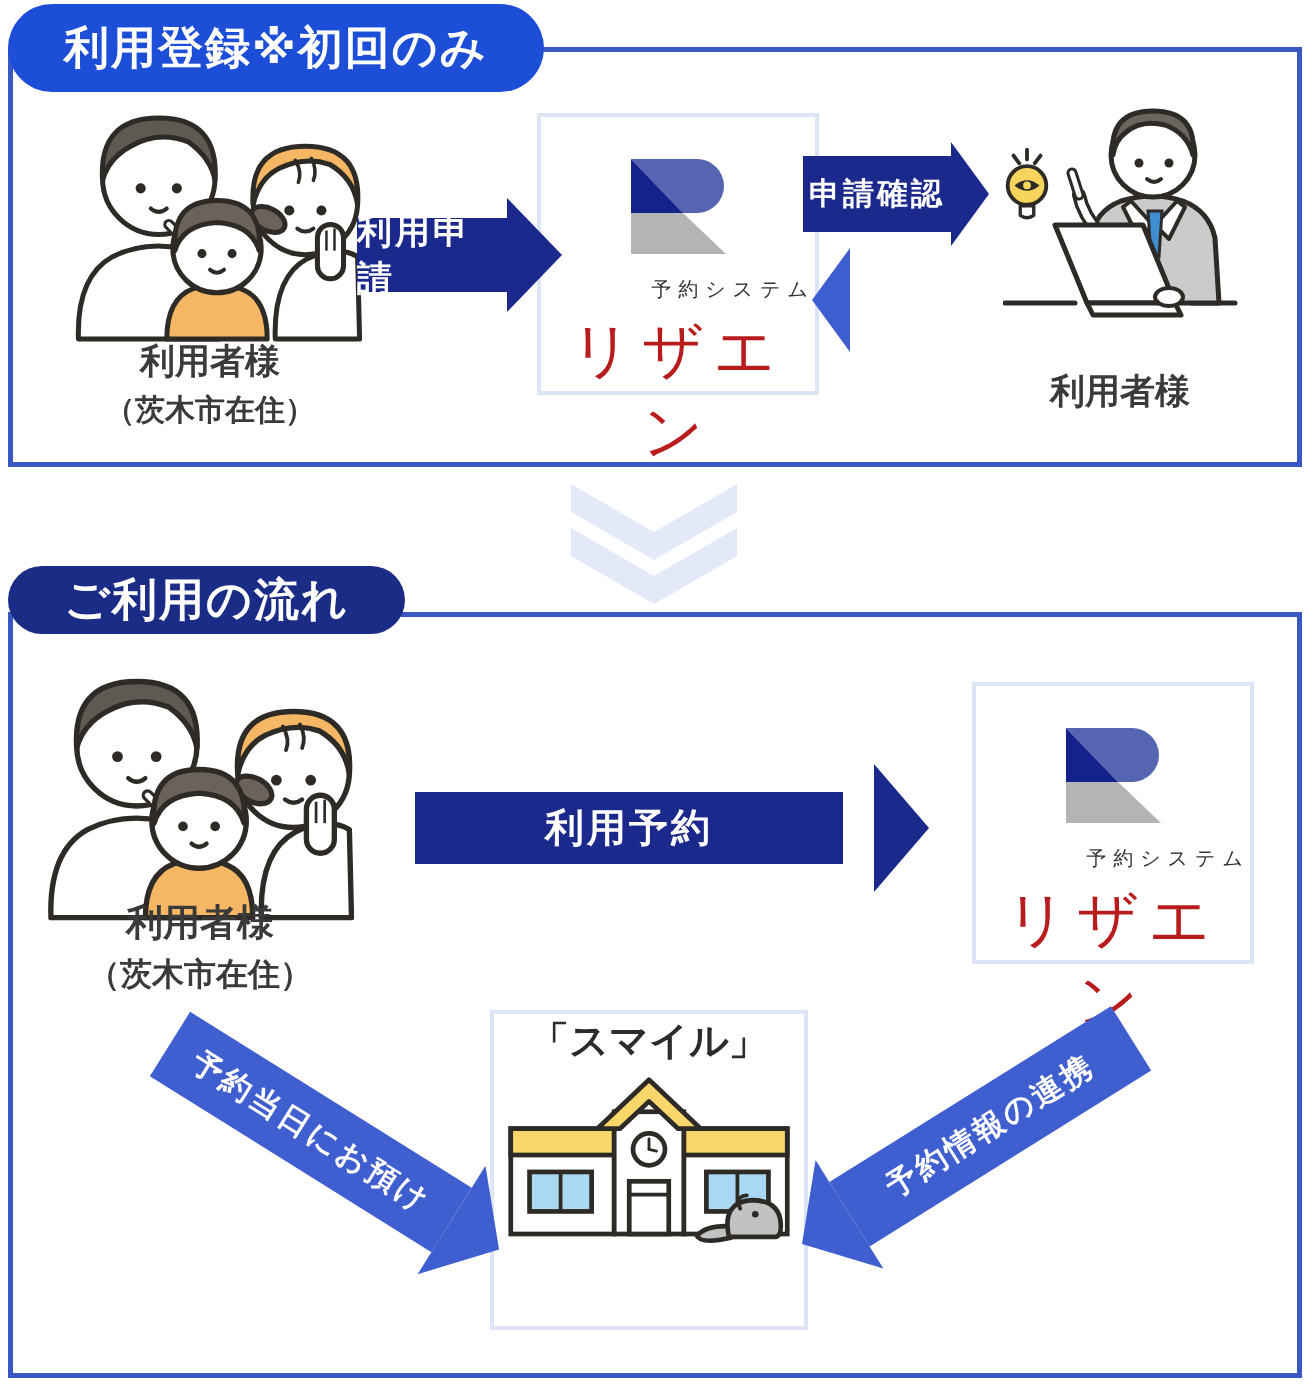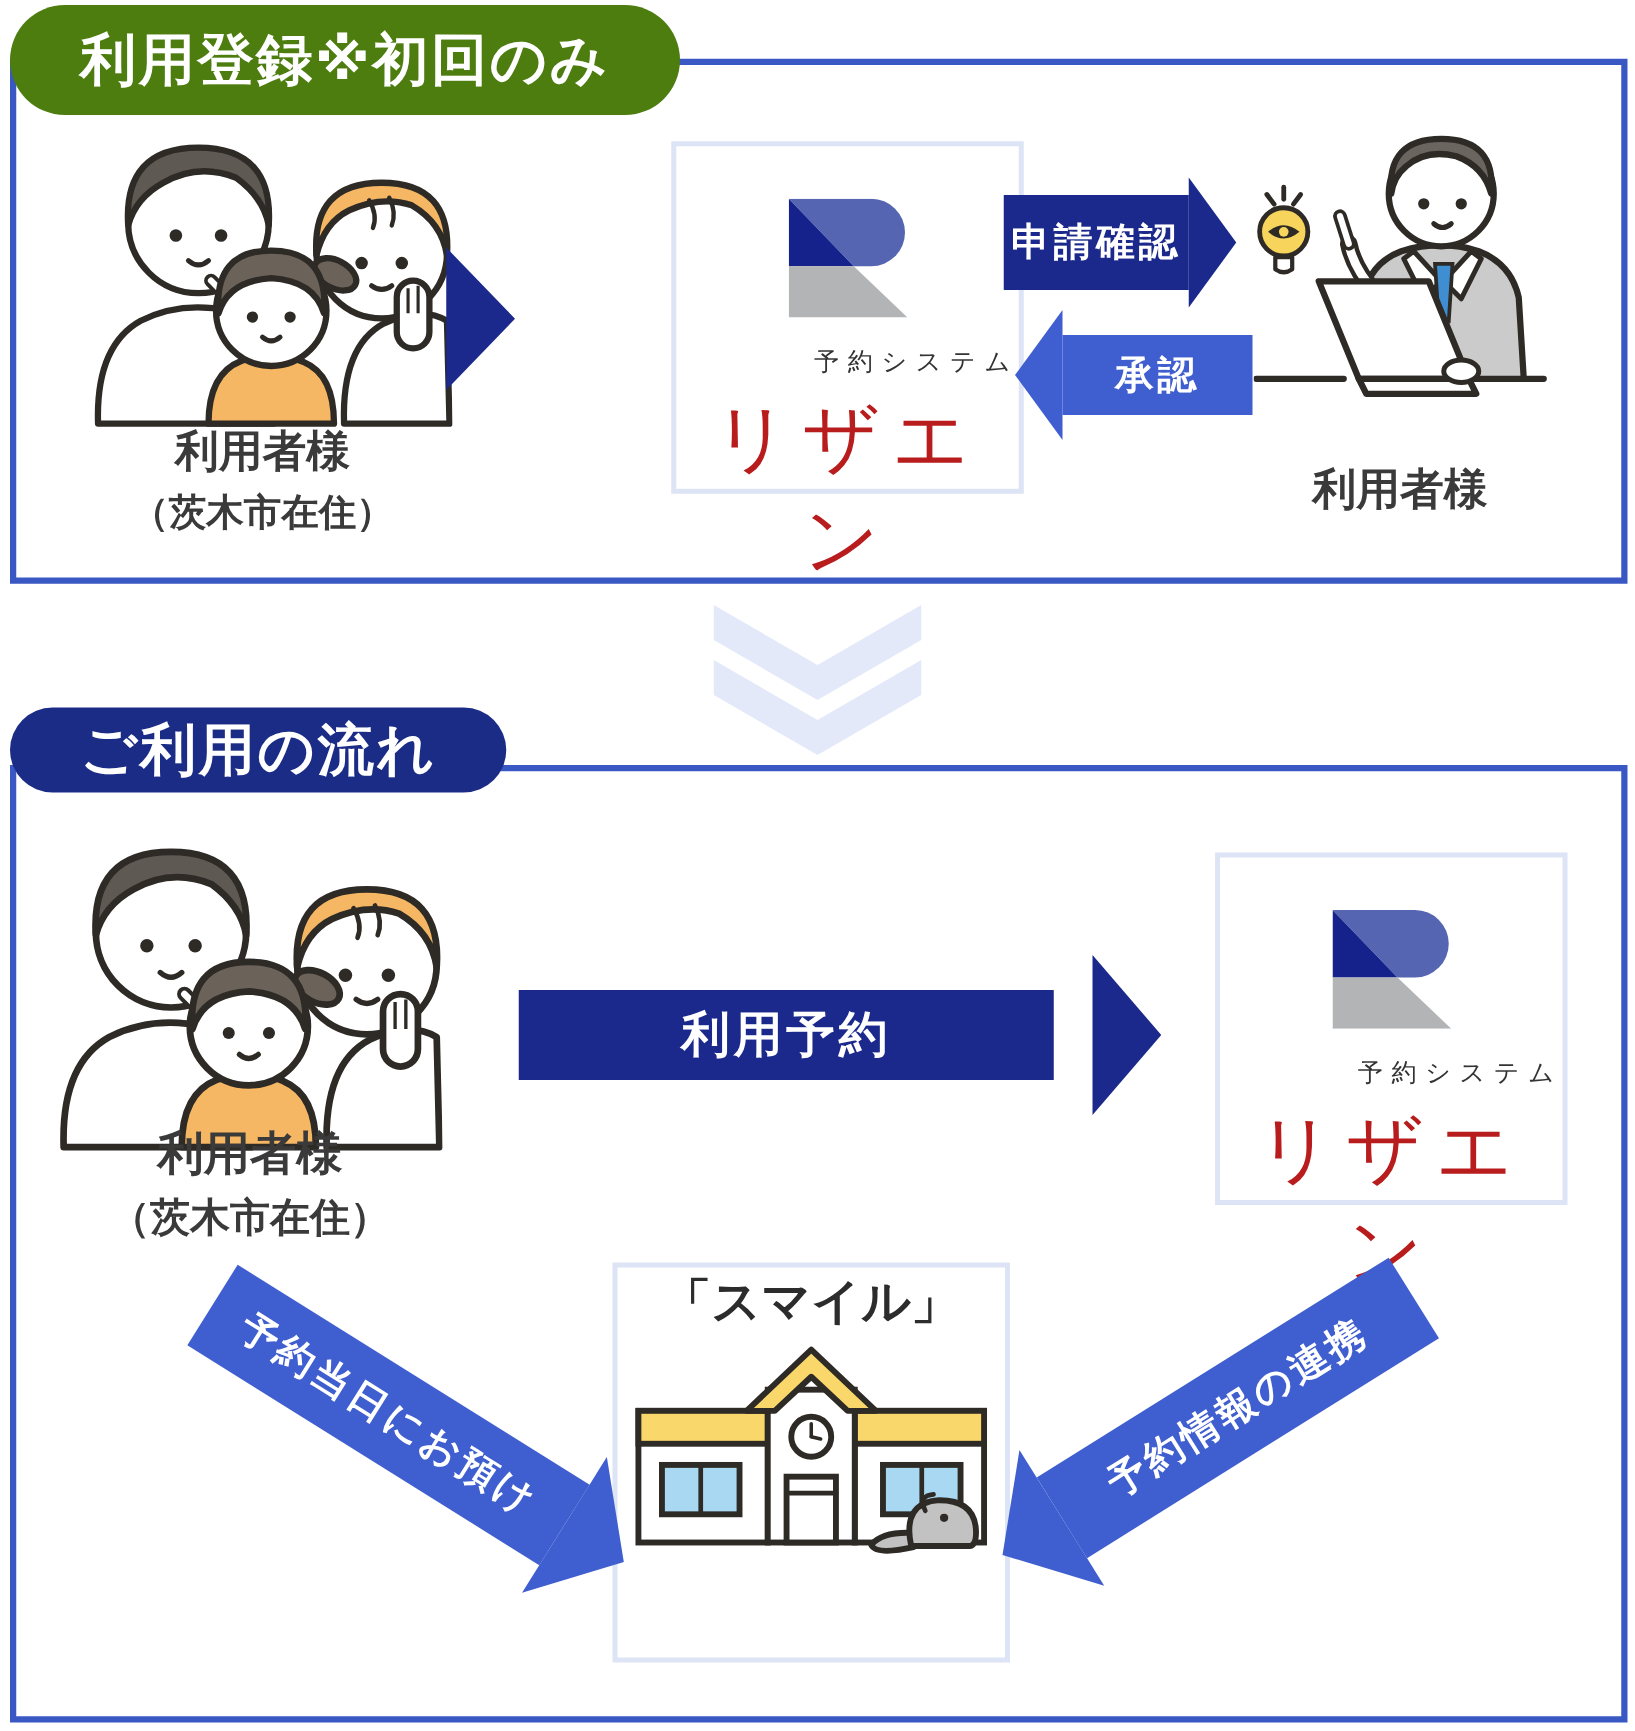--- a/index.html
+++ b/index.html
@@ -5,21 +5,21 @@
   html,body { margin:0; padding:0; background:#fff; }
   .canvas { position:relative; width:1308px; height:1385px; background:#ffffff;
             font-family:"Liberation Sans","DejaVu Sans",sans-serif; overflow:hidden; }
 
   .panel { position:absolute; border:5px solid #3a58c3; box-sizing:border-box; background:transparent; }
   #panel-registration { left:8px; top:47px; width:1294px; height:420px; }
   #panel-flow { left:8px; top:612px; width:1294px; height:766px; }
 
   .badge { position:absolute; color:#fff; font-weight:700; border-radius:46px;
            display:flex; align-items:center; padding:0 56px; letter-spacing:2px; z-index:5; }
-  #badge-registration { left:8px; top:4px; height:88px; font-size:45px; background:#4d7c0f; }
+  #badge-registration { left:8px; top:4px; height:88px; font-size:45px; background:#1d4ed8; }
   #badge-flow { left:8px; top:566px; height:68px; font-size:45px; background:#1b2c87; }
 
   .caption { position:absolute; text-align:center; color:#3a3a3a; z-index:4; }
   .caption .l1 { font-size:35px; font-weight:700; }
   .caption .l2 { font-size:30px; font-weight:600; margin-top:5px; }
   #cap-user1 { left:55px; top:338px; width:310px; }
   #cap-approver { left:985px; top:368px; width:270px; }
   #cap-user2 { left:30px; top:898px; width:340px; }
   #cap-user2 .l1 { font-size:37px; }
   #cap-user2 .l2 { font-size:32px; }
@@ -118,40 +118,40 @@
         <circle cx="161" cy="155" r="4.5" fill="#2e2a26"></circle>
       <path d="M139 171 Q146 177 153 171" fill="none" stroke="#2e2a26" stroke-width="4" stroke-linecap="round"></path>
     </g>
   </svg>
   <div class="caption" id="cap-user1">
     <div class="l1">利用者様</div>
     <div class="l2">（茨木市在住）</div>
   </div>
 
   <div class="arrow" id="arrow-apply">
+    <div class="abody">利用申請</div>
     <div class="head"></div>
   </div>
 
   <div class="logo-box" id="logo-box-1">
     <svg class="logo-mark" width="95" height="95" viewBox="0 0 95 95">
       <path d="M0 0 H66 A27 27 0 0 1 66 54 H52 Z" fill="#5565b2"></path>
       <path d="M0 0 L52 54 H0 Z" fill="#15228c"></path>
       <path d="M0 54 H52 L95 95 H0 Z" fill="#b3b4b6"></path>
     </svg>
     <div class="logo-sys">予約システム</div>
     <div class="logo-name">リザエン</div>
   </div>
 
   <div class="arrow" id="arrow-confirm">
     <div class="abody">申請確認</div>
     <div class="head"></div>
   </div>
   <div class="arrow" id="arrow-approve">
     <div class="head"></div>
-    <div class="abody">承認</div>
   </div>
 
   <svg class="illus" id="bulb" width="58" height="82" viewBox="0 0 60 85">
     <line x1="16" y1="12" x2="22" y2="20" stroke="#2e2a26" stroke-width="4" stroke-linecap="round"></line>
     <line x1="30" y1="6" x2="30" y2="16" stroke="#2e2a26" stroke-width="4" stroke-linecap="round"></line>
     <line x1="44" y1="12" x2="38" y2="20" stroke="#2e2a26" stroke-width="4" stroke-linecap="round"></line>
     <circle cx="30" cy="43" r="20" fill="#f7d45c" stroke="#2e2a26" stroke-width="4"></circle>
     <path d="M17 43 Q30 32 43 43 Q30 54 17 43 Z" fill="#2e2a26"></path>
     <circle cx="30" cy="43" r="4" fill="#f7d45c"></circle>
     <path d="M23 64 H37 V74 Q30 79 23 74 Z" fill="#fff" stroke="#2e2a26" stroke-width="3.5" stroke-linejoin="round"></path>

